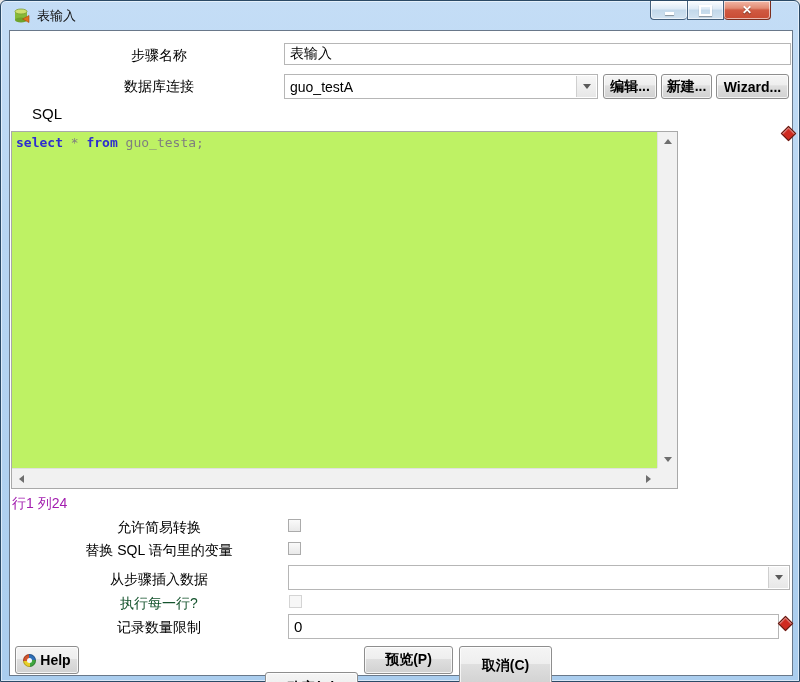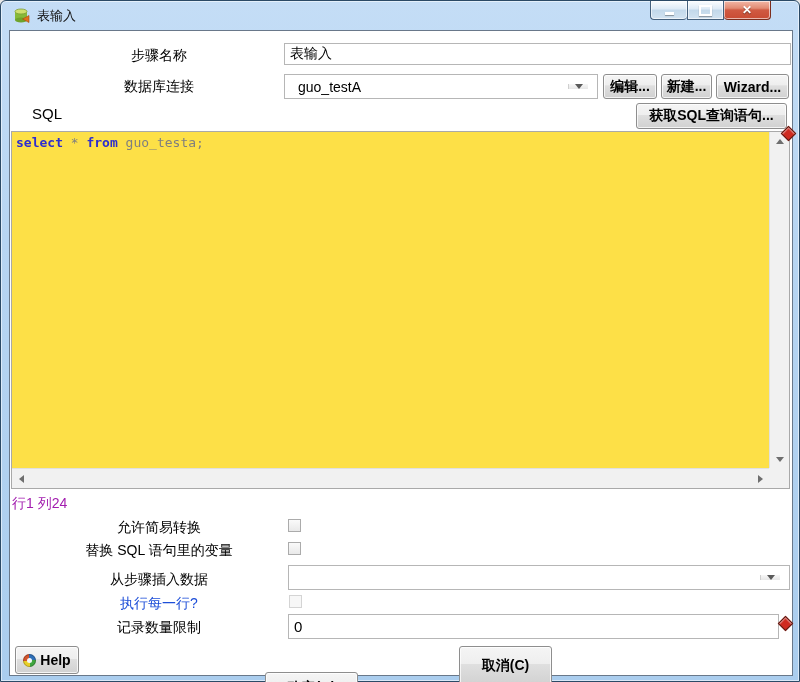--- a/index.html
+++ b/index.html
@@ -27,43 +27,43 @@
          background:linear-gradient(#f2b7a6 0%,#e28b73 40%,#d05a42 50%,#c94b33 100%);}
   .gl-min{width:9px;height:3px;background:#fff;box-shadow:0 1px 1px rgba(0,0,0,.35);margin-top:7px;}
   .gl-max{width:9px;height:7px;border:2px solid #fff;box-shadow:0 1px 1px rgba(0,0,0,.3);}
   .gl-close{color:#fff;font-weight:bold;font-size:12px;line-height:12px;text-shadow:0 1px 1px rgba(0,0,0,.45);}
 
   
   .client{position:absolute;left:8px;top:29px;width:784px;height:646px;box-sizing:border-box;
           background:#ffffff;border:1px solid #69788a;}
 
   .lbl{position:absolute;left:24px;width:250px;text-align:center;font-size:14px;color:#000;line-height:17px;white-space:nowrap;}
-  .lbl.dis{color:#1d4ed8;}
+  .lbl.dis{color:#14532d;}
   .field{position:absolute;box-sizing:border-box;border:1px solid #b6b6b6;background:#fff;
          font-size:14px;color:#000;display:flex;align-items:center;padding:0 5px;}
   input.field{padding:0 5px;outline:none;font-family:"Liberation Sans",sans-serif;}
-  .combo{padding:8px;justify-content:space-between;}
+  .combo{padding:0;justify-content:space-between;}
   .combo .val{padding:0 5px;font-size:14px;}
   .arrowbox{width:19px;align-self:stretch;margin:1px;display:flex;align-items:center;justify-content:center;
             background:linear-gradient(#f7f7f7,#e7e7e7);border-left:1px solid #cfcfcf;}
   .tri-down{width:0;height:0;border-left:4px solid transparent;border-right:4px solid transparent;border-top:5px solid #5a5a5a;}
   .tri-up{width:0;height:0;border-left:4px solid transparent;border-right:4px solid transparent;border-bottom:5px solid #6e6e6e;}
   .tri-dn2{width:0;height:0;border-left:4px solid transparent;border-right:4px solid transparent;border-top:5px solid #6e6e6e;}
   .tri-left{width:0;height:0;border-top:4px solid transparent;border-bottom:4px solid transparent;border-right:5px solid #6e6e6e;}
   .tri-right{width:0;height:0;border-top:4px solid transparent;border-bottom:4px solid transparent;border-left:5px solid #6e6e6e;}
 
   .btn7{position:absolute;box-sizing:border-box;border:1px solid #8e8e8e;border-radius:3px;
         background:linear-gradient(to bottom,#f5f5f5 0%,#eeeeee 45%,#dfdfdf 46%,#d1d1d1 100%);
         box-shadow:inset 0 0 0 1px rgba(255,255,255,.75);
         font-size:14px;color:#000;display:flex;align-items:center;justify-content:center;cursor:default;white-space:nowrap;font-weight:bold;}
 
   .sql-title{position:absolute;left:22px;top:74px;font-size:15px;color:#000;}
 
-  .editor{position:absolute;left:1px;top:100px;width:779px;height:358px;box-sizing:border-box;
-          border:1px solid #a9a9a9;background:#fde047;}
+  .editor{position:absolute;left:1px;top:100px;width:667px;height:358px;box-sizing:border-box;
+          border:1px solid #a9a9a9;background:#bef264;}
   .code{position:absolute;left:4px;top:3px;font-family:"DejaVu Sans Mono",monospace;font-size:13px;line-height:16px;white-space:pre;}
   .code .kw{color:#2d2dd0;font-weight:bold;}
   .code .pl{color:#7f7f7f;}
   .vscroll{position:absolute;top:0;right:0;bottom:20px;width:20px;background:#f1f1f1;border-left:1px solid #e0e0e0;box-sizing:border-box;}
   .hscroll{position:absolute;left:0;right:20px;bottom:0;height:20px;background:#f1f1f1;border-top:1px solid #e0e0e0;box-sizing:border-box;}
   .scorner{position:absolute;right:0;bottom:0;width:20px;height:20px;background:#f1f1f1;}
   .sarrow{position:absolute;display:flex;align-items:center;justify-content:center;width:20px;height:18px;}
   .sarrow.h{width:18px;height:20px;}
 
   .cb{position:absolute;width:13px;height:13px;box-sizing:border-box;border:1px solid #ababab;
@@ -117,21 +117,20 @@
       <span class="val">guo_testA</span>
       <span class="arrowbox">
         <span class="tri-down"></span>
       </span>
     </div>
     <div class="btn7" style="left:593px;top:43px;width:54px;height:25px">编辑...</div>
     <div class="btn7" style="left:651px;top:43px;width:51px;height:25px">新建...</div>
     <div class="btn7" style="left:706px;top:43px;width:73px;height:25px">Wizard...</div>
 
     <div class="sql-title">SQL</div>
-    <div class="btn7" style="left:626px;top:72px;width:151px;height:26px">获取SQL查询语句...</div>
 
     <div class="editor">
       <div class="code"><span class="kw">select</span><span class="pl"> * </span><span class="kw">from</span><span class="pl"> guo_testa;</span></div>
       <div class="vscroll">
         <span class="sarrow" style="top:0;left:0">
             <span class="tri-up"></span>
           </span>
         <span class="sarrow" style="bottom:0;left:0">
             <span class="tri-dn2"></span>
           </span>
@@ -169,15 +168,16 @@
 
     <div class="lbl" style="top:588px">记录数量限制</div>
     <input class="field" style="left: 278px; top: 583px; width: 491px; height: 25px; font-size: 15px;" value="0">
     <span class="vdiamond" style="left:770px;top:587px"></span>
 
     <div class="btn7" style="left:5px;top:615px;width:64px;height:28px">
       <span class="help-icon"></span>
       <span>Help</span>
     </div>
     <div class="btn7" style="left:255px;top:641px;width:93px;height:32px">确定(O)</div>
+    <div class="btn7" style="left:354px;top:615px;width:89px;height:28px">预览(P)</div>
     <div class="btn7" style="left:449px;top:615px;width:93px;height:40px">取消(C)</div>
   </div>
 </div>
 
 </body></html>

